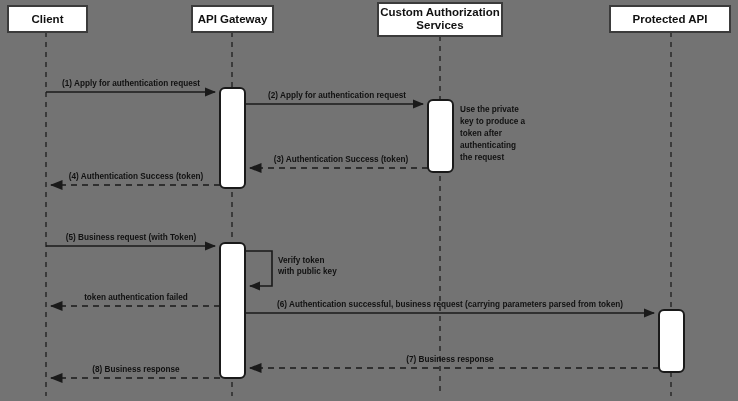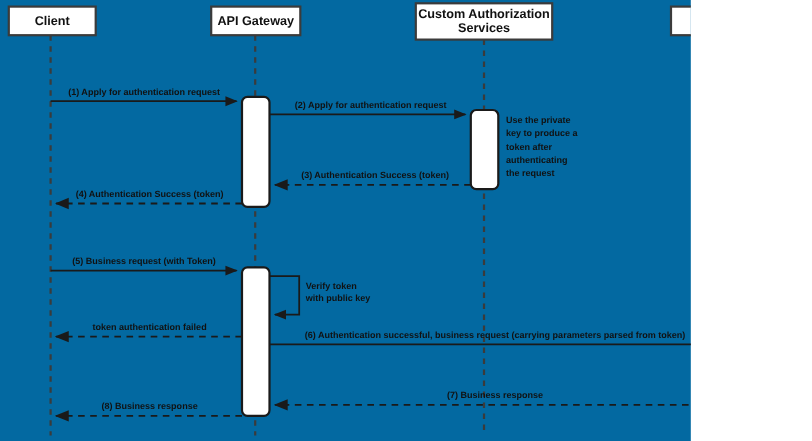--- a/index.html
+++ b/index.html
@@ -5,23 +5,23 @@
   html, body {
     margin: 0;
     padding: 0;
     background: #ffffff;
   }
   body {
     font-family: "Liberation Sans", sans-serif;
   }
   #diagram-root {
     position: relative;
-    width: 628px;
+    width: 738px;
     height: 401px;
-    background: #0369a1;
+    background: #737373;
     overflow: hidden;
   }
   #diagram-svg {
     position: absolute;
     left: 0;
     top: 0;
   }
   .lifeline-box {
     fill: #ffffff;
     stroke: #3b3b3b;

